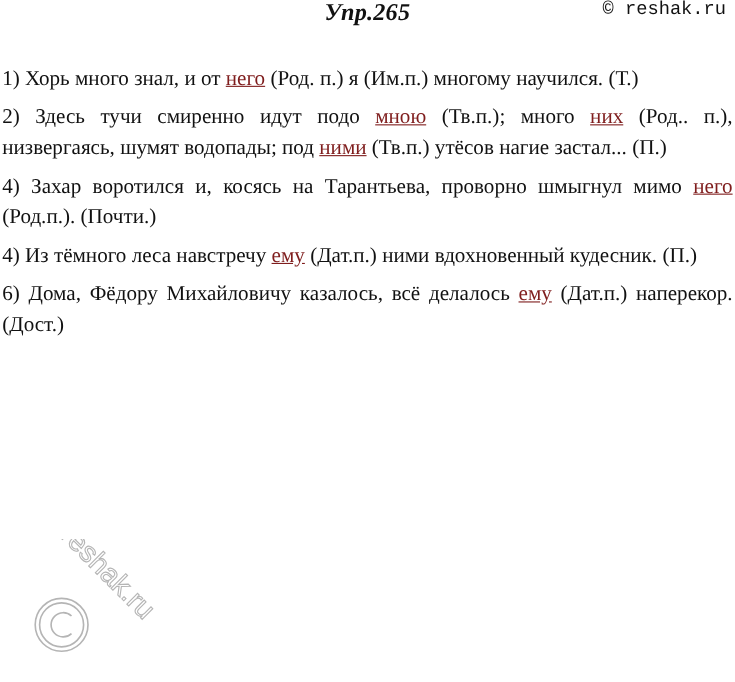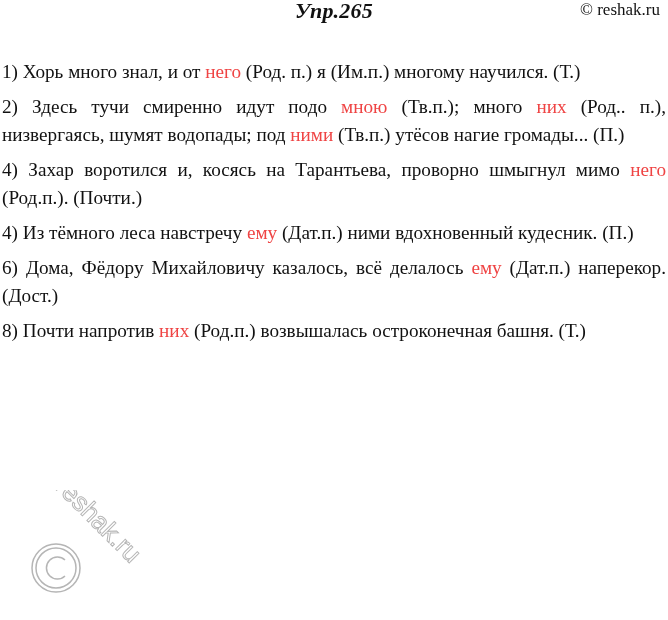--- a/index.html
+++ b/index.html
@@ -7,55 +7,54 @@
     width: 668px; height: 620px; position: relative; overflow: hidden;
     font-family: "Liberation Serif", "DejaVu Serif", serif;
     color: #111111;
   }
   .header { position: absolute; top: 0; left: 0; width: 668px; height: 28px; }
   .title {
     position: absolute; left: 0; right: 0; top: -2px; text-align: center;
     font-weight: bold; font-style: italic; font-size: 22px; letter-spacing: 0.2px;
   }
   .copyright {
-    position: absolute; right: 8px; top: 0; font-size: 17px;
+    position: absolute; right: 8px; top: 0; font-size: 17px; font-family: Liberation Mono, monospace;
   }
   .content { position: absolute; left: 2px; top: 58px; width: 664px; }
   .para {
     font-size: 19.2px; line-height: 28px; text-align: justify;
     margin: 0 0 7px 0;
   }
-  .hl { color: #ef4444; }
+  .hl { color: #7f1d1d; text-decoration: underline; }
   .watermark {
     position: absolute; left: 18px; top: 490px; width: 130px; height: 120px;
     pointer-events: none;
   }
 </style>
 </head>
 <body>
 
 <div class="header">
   <div class="title">Упр.265</div>
   <div class="copyright">© reshak.ru</div>
 </div>
 
 <div class="content">
   <p class="para"><span>1) Хорь много знал, и от </span><span class="hl">него</span><span> (Род. п.) я (Им.п.) многому научился. (Т.)</span></p>
 
-  <p class="para"><span>2) Здесь тучи смиренно идут подо </span><span class="hl">мною</span><span> (Тв.п.); много </span><span class="hl">них</span><span> (Род.. п.), низвергаясь, шумят водопады; под </span><span class="hl">ними</span><span> (Тв.п.) утёсов нагие громады... (П.)</span></p>
+  <p class="para"><span>2) Здесь тучи смиренно идут подо </span><span class="hl">мною</span><span> (Тв.п.); много </span><span class="hl">них</span><span> (Род.. п.), низвергаясь, шумят водопады; под </span><span class="hl">ними</span><span> (Тв.п.) утёсов нагие застал... (П.)</span></p>
 
 
   <p class="para"><span>4) Захар воротился и, косясь на Тарантьева, проворно шмыгнул мимо </span><span class="hl">него</span><span> (Род.п.). (Почти.)</span></p>
 
   <p class="para"><span>4) Из тёмного леса навстречу </span><span class="hl">ему</span><span> (Дат.п.) ними вдохновенный кудесник. (П.)</span></p>
 
   <p class="para"><span>6) Дома, Фёдору Михайловичу казалось, всё делалось </span><span class="hl">ему</span><span> (Дат.п.) наперекор. (Дост.)</span></p>
 
 
-  <p class="para"><span>8) Почти напротив </span><span class="hl">них</span><span> (Род.п.) возвышалась остроконечная башня. (Т.)</span></p>
 
 </div>
 
 <svg class="watermark" viewBox="0 0 130 120">
   <g fill="none" stroke="#b5b5b5" stroke-width="1.5">
     <circle cx="38" cy="78" r="24"></circle>
     <circle cx="38" cy="78" r="20"></circle>
     <path d="M47 70 A11 11 0 1 0 47 86"></path>
   </g>
   <text x="10" y="20" transform="rotate(45 50 40)" font-family="Liberation Sans, sans-serif" font-size="26" fill="#ffffff" stroke="#b5b5b5" stroke-width="1">reshak.ru</text>

